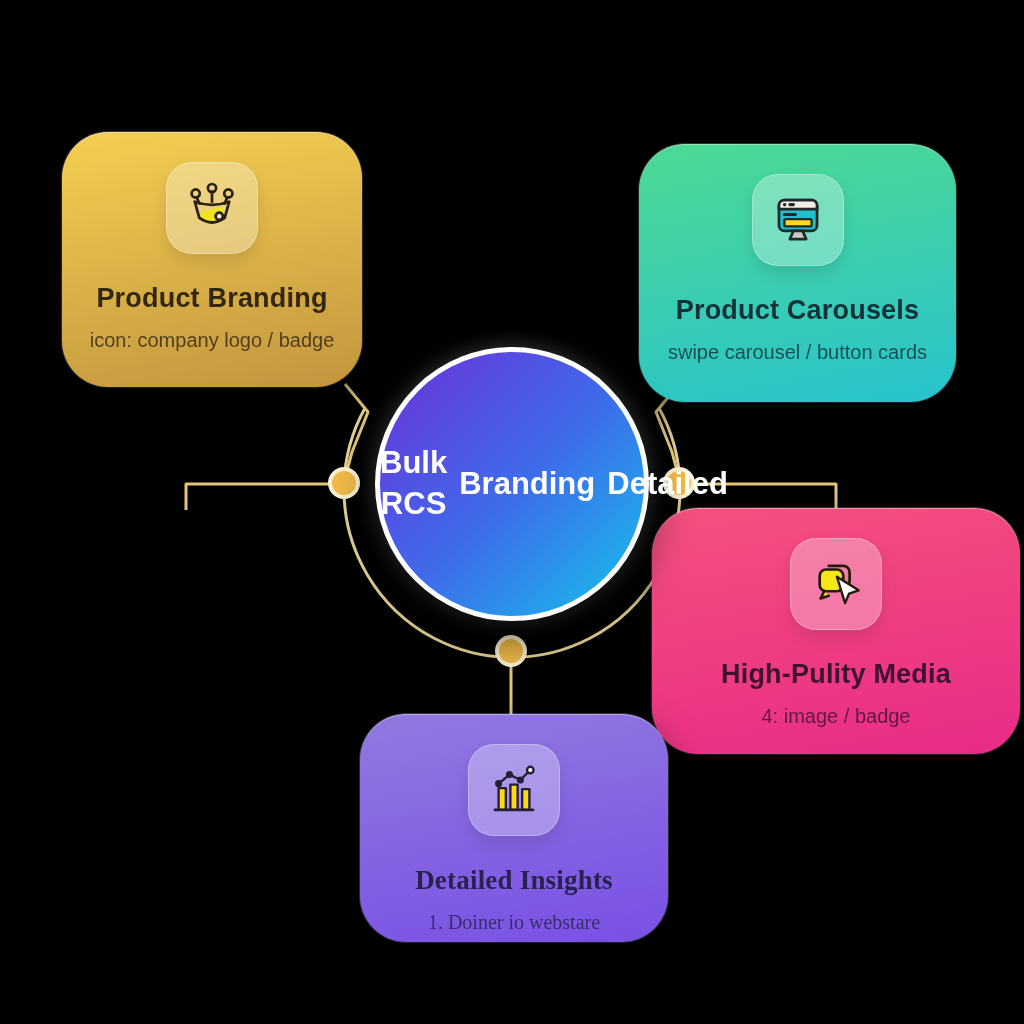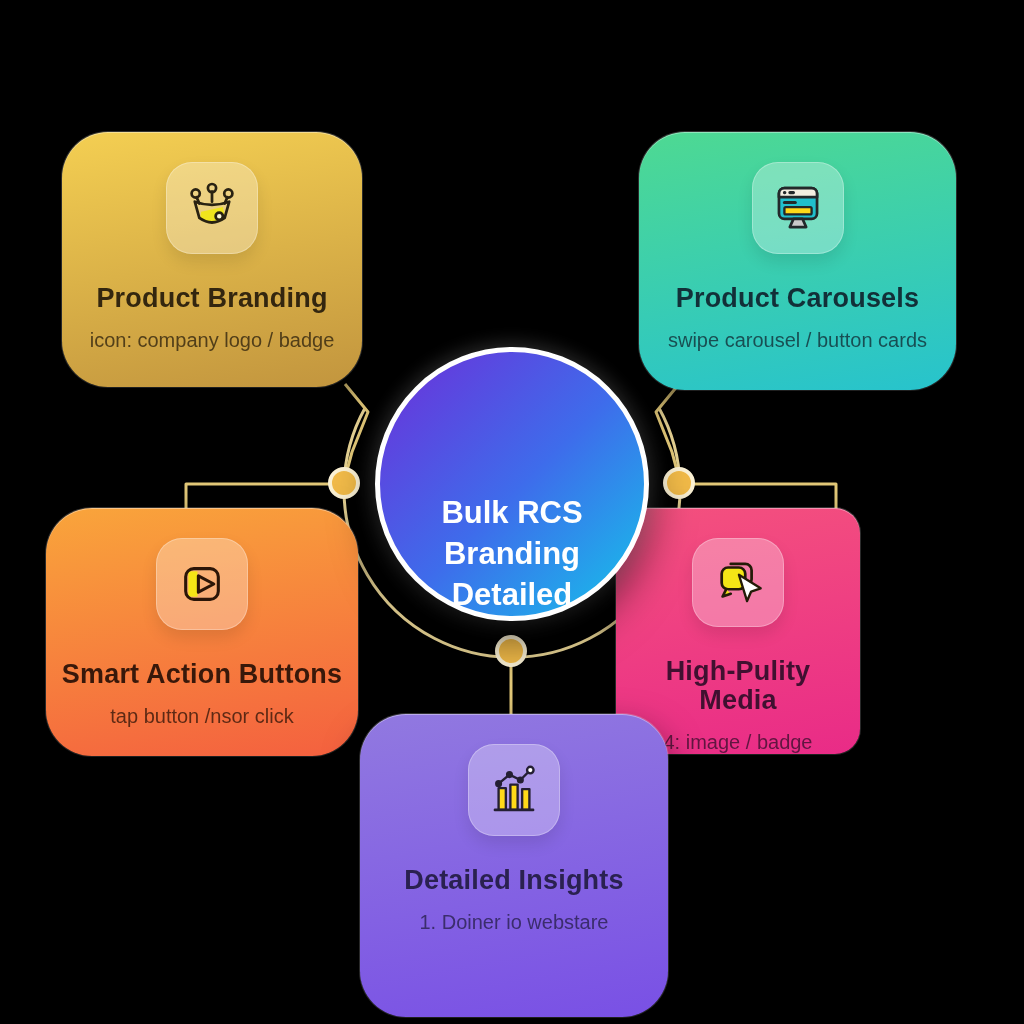--- a/index.html
+++ b/index.html
@@ -20,44 +20,45 @@
     display:flex;flex-direction:column;align-items:center;
     text-align:center;
     padding:30px 12px 0;
     box-shadow:0 16px 36px rgba(0,0,0,.55),
                0 0 0 1px rgba(255,255,255,.22),
                inset 0 1px 0 rgba(255,255,255,.38);
   }
   .card-official{left:62px;top:132px;width:300px;height:255px;}
   .card-product {left:639px;top:132px;width:317px;height:258px;}
   .card-smart   {left:46px;top:508px;width:312px;height:248px;}
-  .card-media   {left:616px;top:508px;width:244px;height:246px;border-radius:25px;}
-  .card-insights{left:360px;top:714px;width:308px;height:303px;}
+  .card-media   {left:652px;top:508px;width:368px;height:246px;}
+  .card-insights{left:360px;top:714px;width:308px;height:228px;font-family:Liberation Serif, serif;}
 
   .tile{
     width:92px;height:92px;border-radius:26px;
     background:rgba(255,255,255,.30);
     box-shadow:inset 0 0 0 1px rgba(255,255,255,.28), 0 8px 16px rgba(0,0,0,.10);
     display:flex;align-items:center;justify-content:center;
     margin-bottom:30px;
   }
   .card-title{font-size:27px;font-weight:700;letter-spacing:.2px;line-height:1.1;}
   .card-subtitle{margin-top:15px;font-size:20px;font-weight:500;opacity:.8;white-space:nowrap;text-align:center;}
 
   .center-circle{
     position:absolute;z-index:3;
     left:375px;top:347px;width:274px;height:274px;
     border-radius:50%;
     border:5px solid #ffffff;
     box-sizing:border-box;
-    display:flex;flex-direction:column;align-items:center;justify-content:flex-end;
+    display:flex;flex-direction:row;align-items:center;justify-content:space-between;
     text-align:center;
     color:#fff;
     font-size:31px;font-weight:600;line-height:1.32;
     box-shadow:0 20px 44px rgba(0,0,0,.55), 0 0 22px rgba(255,255,255,.25);
+    gap:12px;
   }
   .center-line{display:block;}
 </style>
 </head>
 <body style="background: rgb(0, 0, 0);">
 
 <div class="stage">
 
   <svg class="links" width="1024" height="1024" viewBox="0 0 1024 1024">
     <path class="ring" d="M 365 408 A 168 168 0 1 0 659 408" fill="none" stroke-width="3" stroke="#e6d293"></path>
@@ -82,50 +83,37 @@
           <path d="M15 20 L18 27 M32 14 L32 25 M49 20 L46 27" fill="none"></path>
           <path d="M13 25 Q32 32 51 25 L46 43 Q32 53 18 43 Z" fill="none"></path>
           <circle cx="40" cy="41" r="4" fill="#fdf9d8"></circle>
         </g>
       </svg>
     </div>
     <div class="card-title">Product Branding</div>
     <div class="card-subtitle">icon: company logo / badge</div>
   </div>
 
-  <div class="card card-product" style="background: linear-gradient(170deg, rgb(78, 217, 146) 0%, rgb(39, 195, 205) 100%); color: rgb(18, 48, 56);">
+  <div class="card card-product" style="background: linear-gradient(170deg, rgb(78, 217, 146) 0%, rgb(39, 195, 205) 100%); color: rgb(18, 48, 56); margin-top: 12px;">
     <div class="tile">
       <svg width="58" height="58" viewBox="0 0 64 64">
         <g stroke="#23282a" stroke-width="3" stroke-linejoin="round" stroke-linecap="round">
           <rect x="11" y="10" width="42" height="34" rx="6" fill="#20bfcd"></rect>
           <path d="M11 20 h42 v-4 a6 6 0 0 0 -6 -6 h-30 a6 6 0 0 0 -6 6 Z" fill="#f3eee1"></path>
           <path d="M17 15 h0.5 M23 15 h4" stroke-width="3.4"></path>
           <path d="M17 26 h12" stroke-width="3.4"></path>
           <rect x="17" y="31" width="30" height="8" rx="1.5" fill="#ffd919" stroke-width="2.6"></rect>
           <path d="M27 44 h10 l4 9 h-18 Z" fill="#c9c9c9"></path>
         </g>
       </svg>
     </div>
     <div class="card-title">Product Carousels</div>
     <div class="card-subtitle">swipe carousel / button cards</div>
   </div>
 
-  <div class="card card-smart" style="background: linear-gradient(170deg, rgb(249, 165, 59) 0%, rgb(244, 96, 63) 100%); color: rgb(56, 24, 10);">
-    <div class="tile">
-      <svg width="58" height="58" viewBox="0 0 64 64">
-        <rect x="17" y="18" width="10" height="28" fill="#f5e616"></rect>
-        <g stroke="#2b1507" stroke-width="3.4" stroke-linejoin="round" stroke-linecap="round" fill="none">
-          <rect x="14" y="15" width="36" height="34" rx="9"></rect>
-          <path d="M28 23 L45 32 L28 41 Z"></path>
-        </g>
-      </svg>
-    </div>
-    <div class="card-title">Smart Action Buttons</div>
-    <div class="card-subtitle">tap button /nsor click</div>
-  </div>
 
   <div class="card card-media" style="background: linear-gradient(170deg, rgb(244, 81, 126) 0%, rgb(233, 43, 135) 100%); color: rgb(64, 16, 48);">
     <div class="tile">
       <svg width="58" height="58" viewBox="0 0 64 64">
         <g stroke="#241b08" stroke-width="3" stroke-linejoin="round" stroke-linecap="round">
           <path d="M24 12 h16 a7 7 0 0 1 7 7 v10 a7 7 0 0 1 -7 7" fill="none"></path>
           <rect x="14" y="16" width="26" height="24" rx="7" fill="#f5e616"></rect>
           <path d="M19 40 l-4 8 l9 -3" fill="#f5e616"></path>
         </g>
         <path d="M33 24 L42 53 L46.5 42.5 L57 39 Z" fill="#ffffff" stroke="#241b08" stroke-width="2.6" stroke-linejoin="round"></path>

